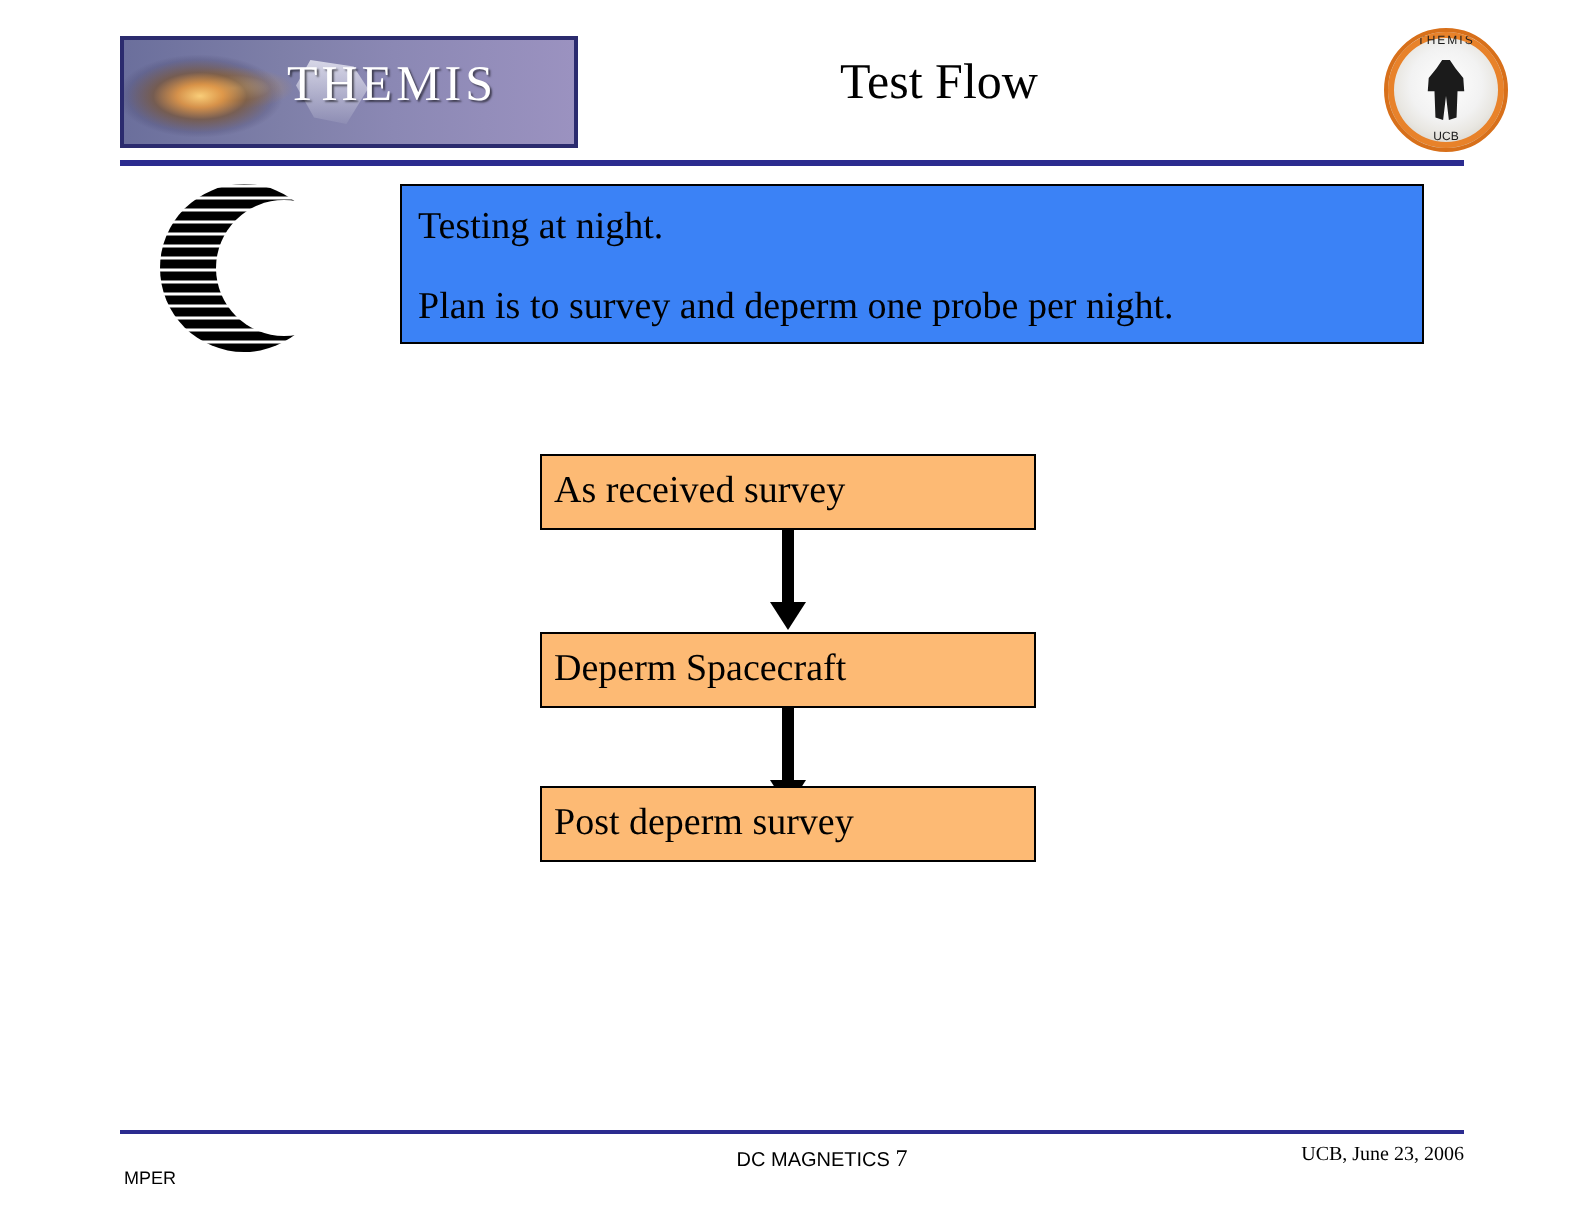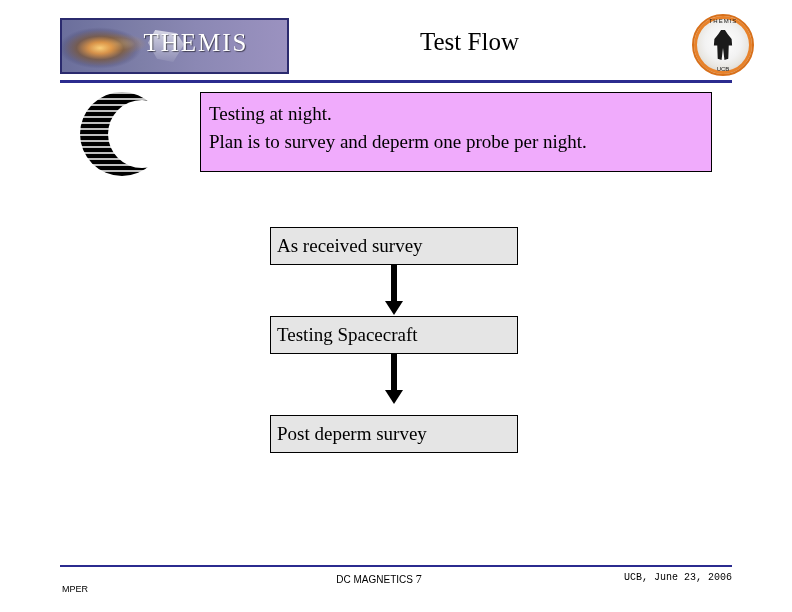--- a/index.html
+++ b/index.html
@@ -131,50 +131,50 @@
   .moon-star svg { display: block; }
 
   
   .statement-box {
     position: absolute;
     left: 200px;
     top: 92px;
     width: 512px;
     height: 80px;
     border: 1px solid #000000;
-    background: #f0abfc;
+    background: #3b82f6;
     box-sizing: border-box;
     padding: 7px 8px 0 8px;
   }
   .statement-box .line {
     font-size: 19px;
     color: #000;
     line-height: 28px;
     white-space: nowrap;
   }
-  .statement-box .line + .line { }
+  .statement-box .line + .line { margin-top: 12px; }
 
   
   .flow-box {
     position: absolute;
     left: 270px;
     width: 248px;
     height: 38px;
     border: 1px solid #000000;
-    background: #e5e5e5;
+    background: #fdba74;
     box-sizing: border-box;
     font-size: 19px;
     color: #000;
     display: flex;
     align-items: center;
     padding-left: 6px;
   }
   #flow-0 { top: 227px; }
   #flow-1 { top: 316px; }
-  #flow-2 { top: 415px; }
+  #flow-2 { top: 393px; }
 
   .flow-arrow {
     position: absolute;
     left: 383px;
     width: 22px;
     height: 51px;
   }
   #arrow-0 { top: 265px; }
   #arrow-1 { top: 354px; }
   .flow-arrow .shaft {
@@ -208,37 +208,37 @@
   .footer-left {
     position: absolute;
     left: 62px;
     top: 584px;
     font-family: "Liberation Sans", sans-serif;
     font-size: 9px;
     color: #000;
   }
   .footer-center {
     position: absolute;
-    left: 284px;
+    left: 316px;
     top: 572px;
     width: 190px;
     text-align: center;
     font-family: "Liberation Sans", sans-serif;
     font-size: 10px;
     color: #000;
   }
   .footer-center .pagenum {
     font-family: "Liberation Serif", serif;
     font-size: 12px;
   }
   .footer-right {
     position: absolute;
     right: 60px;
     top: 572px;
-    font-family: Liberation Mono, monospace;
+    font-family: Liberation Serif, serif;
     font-size: 10px;
     color: #000;
     text-align: right;
   }
 </style>
 </head>
 <body>
 
 <div class="themis-logo">
   <div class="swirl"></div>
@@ -298,21 +298,21 @@
 <div class="statement-box">
   <div class="line">Testing at night.</div>
   <div class="line">Plan is to survey and deperm one probe per night.</div>
 </div>
 
 <div class="flow-box" id="flow-0">As received survey</div>
 <div class="flow-arrow" id="arrow-0">
   <div class="shaft"></div>
   <div class="head"></div>
 </div>
-<div class="flow-box" id="flow-1">Testing Spacecraft</div>
+<div class="flow-box" id="flow-1">Deperm Spacecraft</div>
 <div class="flow-arrow" id="arrow-1">
   <div class="shaft"></div>
   <div class="head"></div>
 </div>
 <div class="flow-box" id="flow-2">Post deperm survey</div>
 
 <div class="footer-rule"></div>
 <div class="footer-left">MPER</div>
 <div class="footer-center">
   <span>DC MAGNETICS</span>

